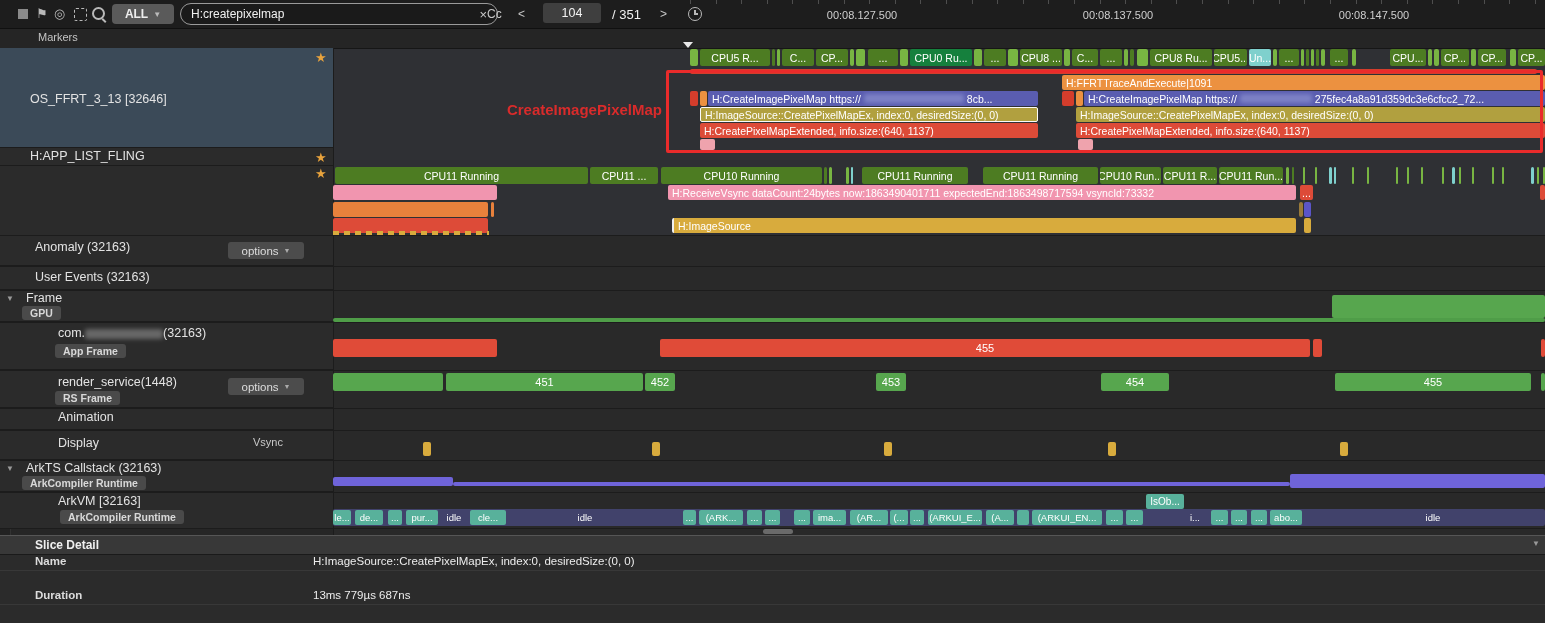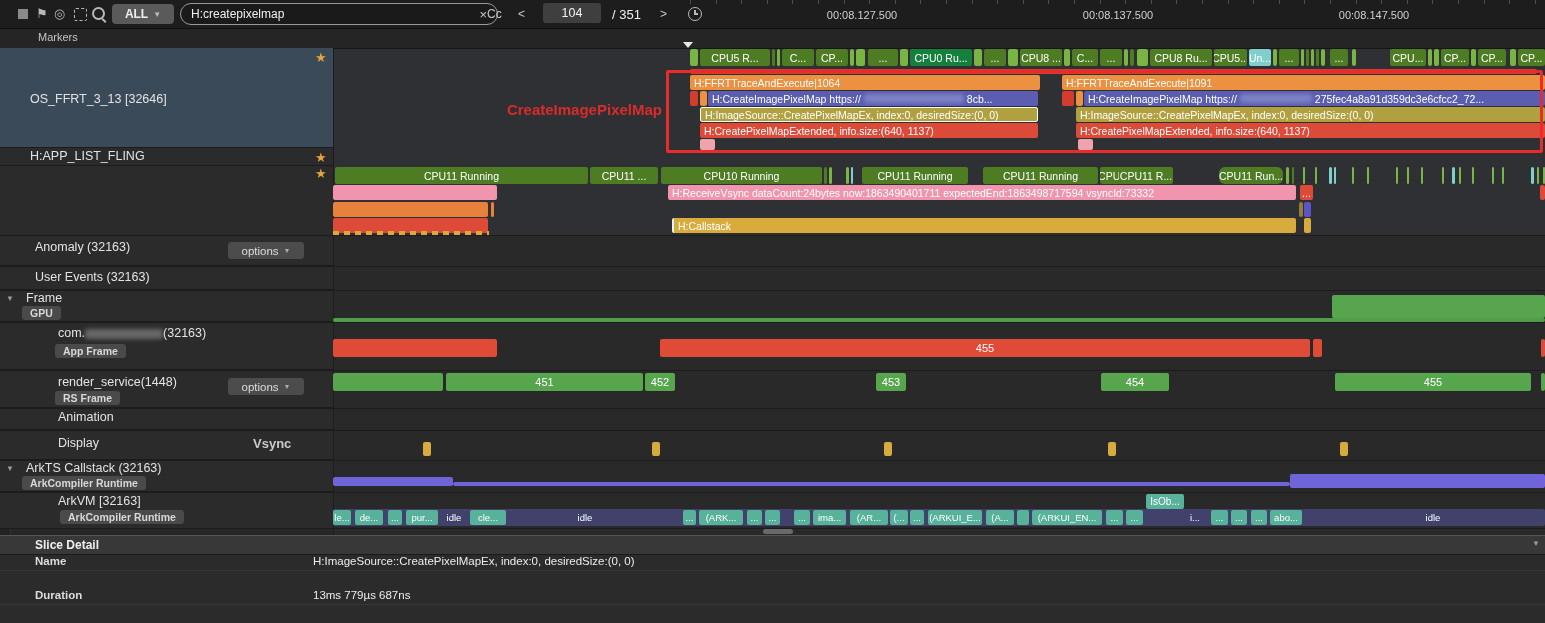--- a/index.html
+++ b/index.html
@@ -218,23 +218,20 @@
     </div>
     <div class="slice" style="left: 1471px; top: 49px; width: 5px; height: 17px; font-size: 10.5px; background: rgb(120, 181, 66);"></div>
     <div class="slice" style="left: 1478px; top: 49px; width: 28px; height: 17px; font-size: 10.5px; background: rgb(77, 124, 34);">
       <span>CP...</span>
     </div>
     <div class="slice" style="left: 1510px; top: 49px; width: 6px; height: 17px; font-size: 10.5px; background: rgb(120, 181, 66);"></div>
     <div class="slice" style="left: 1518px; top: 49px; width: 27px; height: 17px; font-size: 10.5px; background: rgb(77, 124, 34);">
       <span>CP...</span>
     </div>
     <div class="slice" style="left: 690px; top: 69px; width: 847px; height: 5px; font-size: 10.5px; background: rgb(212, 61, 44);"></div>
-    <div class="slice tal" style="left: 690px; top: 75px; width: 350px; height: 15px; font-size: 10.5px; background: rgb(236, 145, 64);">
-      <span>H:FFRTTraceAndExecute|1064</span>
-    </div>
     <div class="slice tal" style="left: 1062px; top: 75px; width: 483px; height: 15px; font-size: 10.5px; background: rgb(236, 145, 64);">
       <span>H:FFRTTraceAndExecute|1091</span>
     </div>
     <div class="slice" style="left: 690px; top: 91px; width: 8px; height: 15px; font-size: 10.5px; background: rgb(212, 61, 44);"></div>
     <div class="slice" style="left: 700px; top: 91px; width: 7px; height: 15px; font-size: 10.5px; background: rgb(236, 145, 64);"></div>
     <div class="slice tal" style="left: 708px; top: 91px; width: 330px; height: 15px; font-size: 10.5px; background: rgb(90, 93, 176);">
       <span>H:CreateImagePixelMap https://</span>
       <span class="blurbit" style="width: 100px;"></span>
       <span>8cb...</span>
     </div>
@@ -274,24 +271,24 @@
     <div class="slice" style="left: 851px; top: 167px; width: 2px; height: 17px; font-size: 10.5px; background: rgb(127, 208, 205);"></div>
     <div class="slice" style="left: 862px; top: 167px; width: 106px; height: 17px; font-size: 10.5px; background: rgb(77, 124, 34);">
       <span>CPU11 Running</span>
     </div>
     <div class="slice" style="left: 983px; top: 167px; width: 115px; height: 17px; font-size: 10.5px; background: rgb(77, 124, 34);">
       <span>CPU11 Running</span>
     </div>
     <div class="slice" style="left: 1100px; top: 167px; width: 61px; height: 17px; font-size: 10.5px; background: rgb(77, 124, 34);">
       <span>CPU10 Run...</span>
     </div>
-    <div class="slice" style="left: 1119px; top: 167px; width: 54px; height: 17px; font-size: 10.5px; background: rgb(77, 124, 34);">
+    <div class="slice" style="left: 1163px; top: 167px; width: 54px; height: 17px; font-size: 10.5px; background: rgb(77, 124, 34);">
       <span>CPU11 R...</span>
     </div>
-    <div class="slice" style="left: 1219px; top: 167px; width: 64px; height: 17px; font-size: 10.5px; background: rgb(77, 124, 34); border-radius: 6px;">
+    <div class="slice" style="left: 1219px; top: 167px; width: 64px; height: 17px; font-size: 10.5px; background: rgb(77, 124, 34);">
       <span>CPU11 Run...</span>
     </div>
     <div class="slice" style="left: 1286px; top: 167px; width: 3px; height: 17px; font-size: 10.5px; background: rgb(120, 181, 66);"></div>
     <div class="slice" style="left: 1292px; top: 167px; width: 2px; height: 17px; font-size: 10.5px; background: rgb(77, 124, 34);"></div>
     <div class="slice" style="left: 1303px; top: 167px; width: 2px; height: 17px; font-size: 10.5px; background: rgb(120, 181, 66);"></div>
     <div class="slice" style="left: 1315px; top: 167px; width: 2px; height: 17px; font-size: 10.5px; background: rgb(120, 181, 66);"></div>
     <div class="slice" style="left: 1329px; top: 167px; width: 3px; height: 17px; font-size: 10.5px; background: rgb(127, 208, 205);"></div>
     <div class="slice" style="left: 1334px; top: 167px; width: 2px; height: 17px; font-size: 10.5px; background: rgb(127, 208, 205);"></div>
     <div class="slice" style="left: 1352px; top: 167px; width: 2px; height: 17px; font-size: 10.5px; background: rgb(120, 181, 66);"></div>
     <div class="slice" style="left: 1367px; top: 167px; width: 2px; height: 17px; font-size: 10.5px; background: rgb(120, 181, 66);"></div>
@@ -314,21 +311,21 @@
     <div class="slice" style="left: 1300px; top: 185px; width: 13px; height: 15px; font-size: 10.5px; background: rgb(221, 75, 56);">
       <span>...</span>
     </div>
     <div class="slice" style="left: 1540px; top: 185px; width: 5px; height: 15px; font-size: 10.5px; background: rgb(221, 75, 56);"></div>
     <div class="slice" style="left: 333px; top: 202px; width: 155px; height: 15px; font-size: 10.5px; background: rgb(232, 129, 60);"></div>
     <div class="slice" style="left: 491px; top: 202px; width: 3px; height: 15px; font-size: 10.5px; background: rgb(232, 129, 60);"></div>
     <div class="slice" style="left: 1299px; top: 202px; width: 4px; height: 15px; font-size: 10.5px; background: rgb(154, 122, 58);"></div>
     <div class="slice" style="left: 1304px; top: 202px; width: 7px; height: 15px; font-size: 10.5px; background: rgb(91, 85, 200);"></div>
     <div class="slice" style="left: 333px; top: 218px; width: 155px; height: 15px; font-size: 10.5px; background: rgb(221, 75, 56);"></div>
     <div class="slice tal lb" style="left: 672px; top: 218px; width: 624px; height: 15px; font-size: 10.5px; background: rgb(216, 171, 61);">
-      <span>H:Callstack</span>
+      <span>H:ImageSource</span>
     </div>
     <div class="slice" style="left: 1304px; top: 218px; width: 7px; height: 15px; font-size: 10.5px; background: rgb(216, 171, 61);"></div>
     <div class="slice dashed" style="left: 333px; top: 231px; width: 156px; height: 4px; font-size: 10.5px;"></div>
     <div class="slice" style="left: 1332px; top: 295px; width: 213px; height: 23px; font-size: 10.5px; background: rgb(87, 166, 78);"></div>
     <div class="slice" style="left: 333px; top: 318px; width: 1212px; height: 4px; font-size: 10.5px; background: rgb(79, 157, 72);"></div>
     <div class="slice" style="left: 333px; top: 339px; width: 164px; height: 18px; font-size: 11px; background: rgb(224, 75, 56);"></div>
     <div class="slice" style="left: 660px; top: 339px; width: 650px; height: 18px; font-size: 11px; background: rgb(224, 75, 56);">
       <span>455</span>
     </div>
     <div class="slice" style="left: 1313px; top: 339px; width: 9px; height: 18px; font-size: 11px; background: rgb(224, 75, 56);"></div>
@@ -494,21 +491,21 @@
     <span>options</span>
       <span class="dd">▼</span>
   </div>
   <span class="chip" style="left:55px;top:21px">RS Frame</span>
 </div>
 <div class="prow" style="top:408px;height:22px">
   <span class="lbl" style="left:58px;top:2px">Animation</span>
 </div>
 <div class="prow" style="top:430px;height:30px">
   <span class="lbl" style="left:58px;top:6px">Display</span>
-  <span class="lbl" style="left:253px;top:6px;font-size:13px;font-weight:bold;color:#c9c9c9">Vsync</span>
+  <span class="lbl" style="left:253px;top:6px;font-size:11px;font-weight:normal;color:#c9c9c9">Vsync</span>
 </div>
 <div class="prow" style="top:460px;height:32px">
   <span class="expander" style="top:4px">▼</span>
   <span class="lbl" style="left:26px;top:1px">ArkTS Callstack (32163)</span>
   <span class="chip" style="left:22px;top:16px">ArkCompiler Runtime</span>
 </div>
 <div class="prow" style="top:492px;height:36px;border-bottom:none">
   <span class="lbl" style="left:58px;top:2px">ArkVM [32163]</span>
   <span class="chip" style="left:60px;top:18px">ArkCompiler Runtime</span>
 </div>

